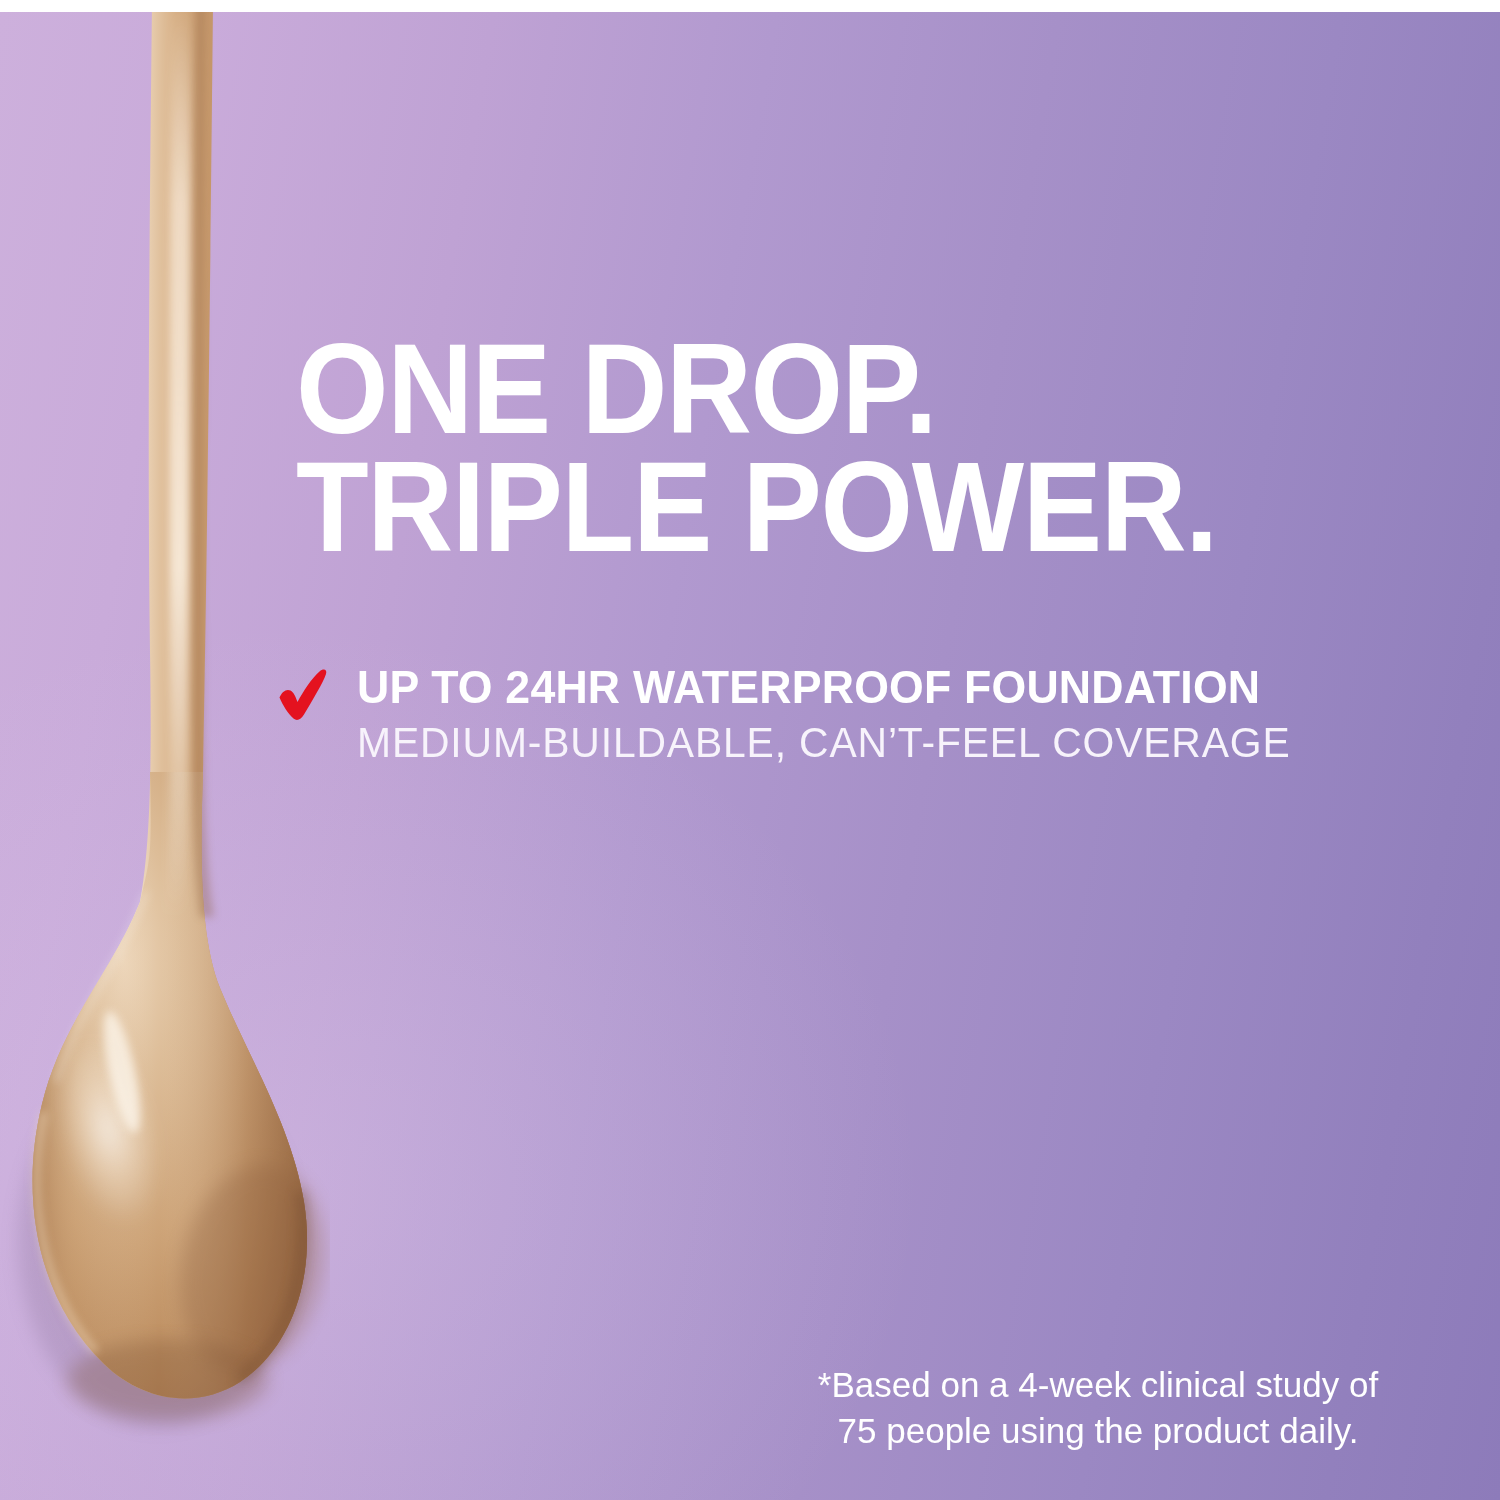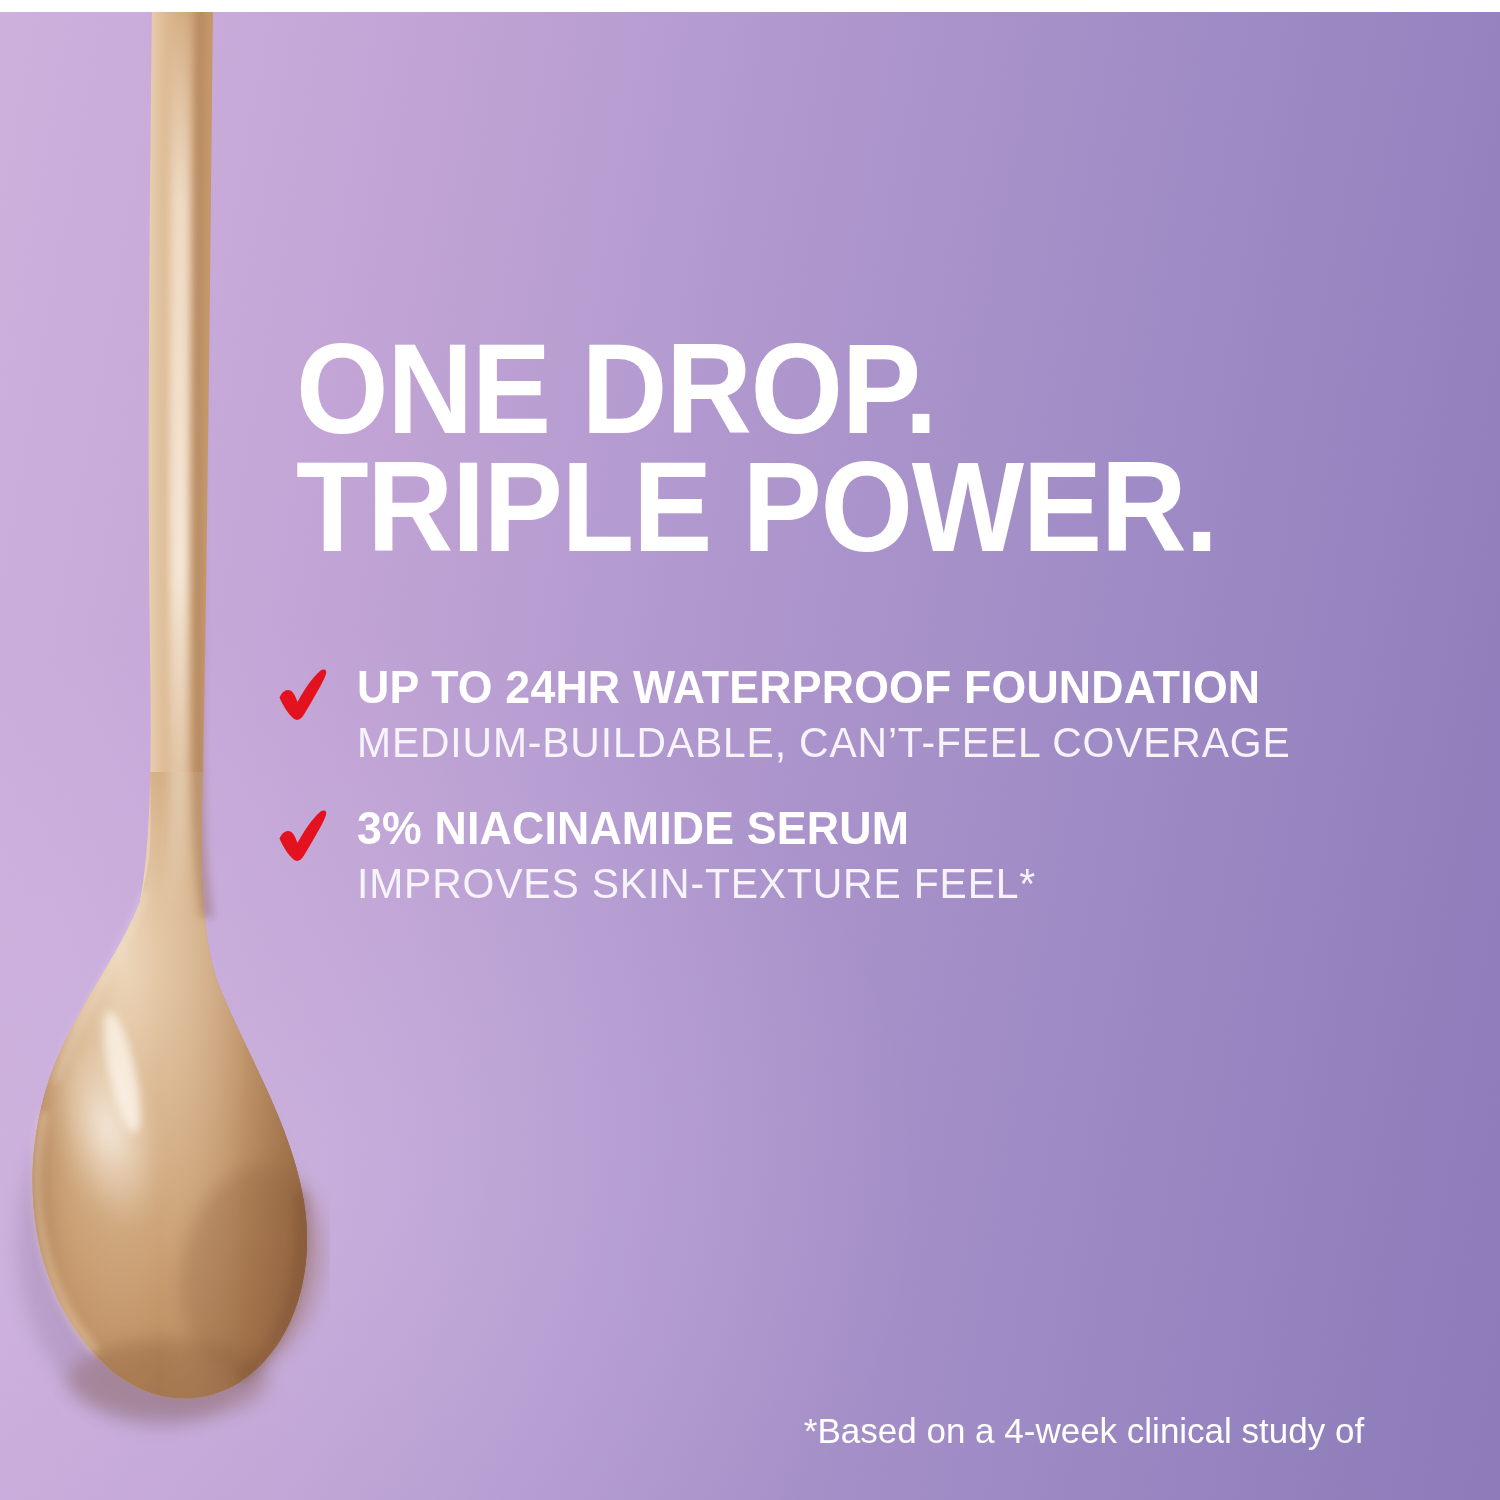--- a/index.html
+++ b/index.html
@@ -115,21 +115,21 @@
     letter-spacing: 0.9px;
     transform: scaleX(0.95);
     transform-origin: left center;
     margin-top: 4px;
     white-space: nowrap;
   }
 
   
   .footnote {
     position: absolute;
-    right: 66px;
+    right: 52px;
     bottom: 58px;
     width: 700px;
     text-align: center;
     color: #ffffff;
     font-weight: 400;
     font-size: 35px;
     line-height: 46px;
   }
   .footnote span { display: block; white-space: nowrap; }
 </style>
@@ -267,37 +267,22 @@
                    C 50.5 2 54.5 3.5 53 8
                    C 50 17 40 33 31 48.5
                    C 28 53.5 24 55.5 20.5 52.5
                    C 15 47.5 9.5 39 6.5 31.5 Z" fill="#e4121f"></path>
         </svg>
       </span>
       <span class="benefit-title">UP TO 24HR WATERPROOF FOUNDATION</span>
       <span class="benefit-sub">MEDIUM-BUILDABLE, CAN’T-FEEL COVERAGE</span>
     </div>
 
-    <div class="benefit">
-      <span class="check-icon">
-        <svg width="62" height="62" viewBox="0 0 62 62" xmlns="http://www.w3.org/2000/svg">
-          <path d="M6.5 31.5
-                   C 9 25.5 13.5 22.5 17.5 24.5
-                   C 20.5 26 22.5 30.5 24.5 36
-                   C 30.5 25 38 13 46.5 5.5
-                   C 50.5 2 54.5 3.5 53 8
-                   C 50 17 40 33 31 48.5
-                   C 28 53.5 24 55.5 20.5 52.5
-                   C 15 47.5 9.5 39 6.5 31.5 Z" fill="#e4121f"></path>
-        </svg>
-      </span>
-      <span class="benefit-title">3% NIACINAMIDE SERUM</span>
-      <span class="benefit-sub">IMPROVES SKIN-TEXTURE FEEL*</span>
-    </div>
 
 
   </div>
 
   <div class="footnote">
     <span>*Based on a 4-week clinical study of</span>
+    <span>75 people using the product daily.</span>
   </div>
 
 </div>
 
 </body></html>

